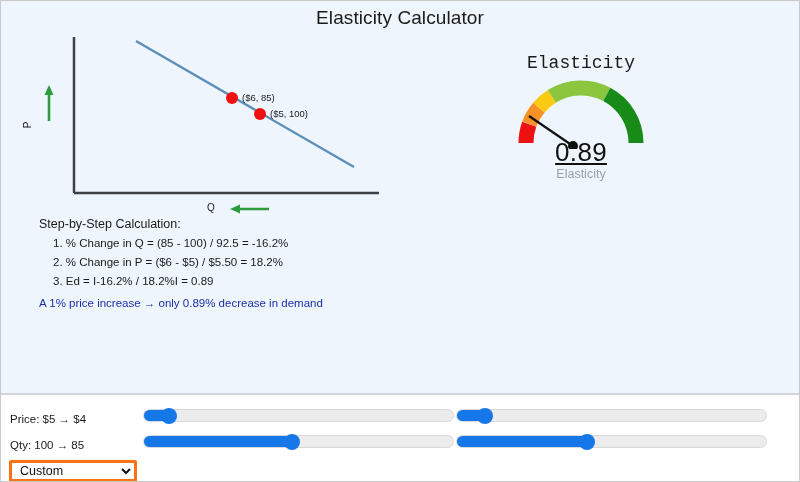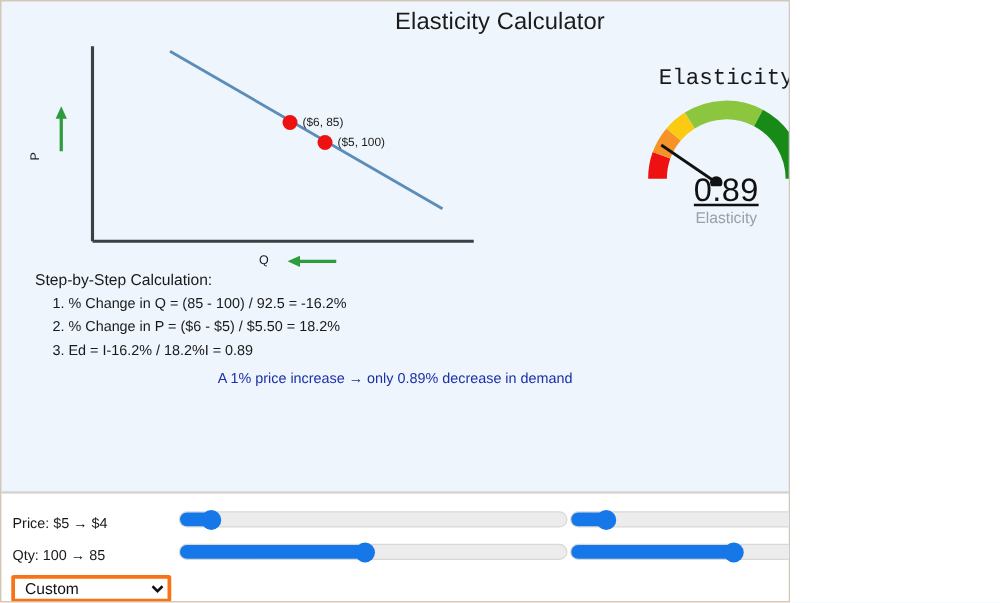--- a/index.html
+++ b/index.html
@@ -8,25 +8,25 @@
   }
   body {
     width: 800px;
     height: 482px;
     font-family: "Liberation Sans", sans-serif;
     background: #ffffff;
     overflow: hidden;
   }
   #app {
     position: relative;
-    width: 632px;
+    width: 800px;
     height: 482px;
     box-sizing: border-box;
     border: 1px solid #c9c9c9;
-    background: #fdba74;
+    background: #eab308;
     overflow: hidden;
   }
 
   
   #viz-panel {
     position: absolute;
     left: 0;
     top: 0;
     width: 798px;
     height: 392px;
@@ -94,38 +94,37 @@
     top: 114px;
     width: 196px;
     text-align: center;
     font-size: 12.5px;
     color: #9aa0a6;
   }
 
   
   #steps-block {
     position: absolute;
-    left: 27px;
+    left: 38px;
     top: 216px;
     width: 430px;
   }
   #steps-heading {
     font-size: 12.5px;
     color: #1a1a1a;
     margin-bottom: 6px;
   }
   .step-row {
     font-size: 11.5px;
     color: #1a1a1a;
     margin: 0 0 7px 14px;
     white-space: nowrap;
   }
   #interpretation {
     margin-top: 10px;
-    text-align: right;
   }
   .interp-line {
     font-size: 11.5px;
     color: #1b2fa8;
     margin-bottom: 4px;
     white-space: nowrap;
   }
 
   
   #controls-panel {

